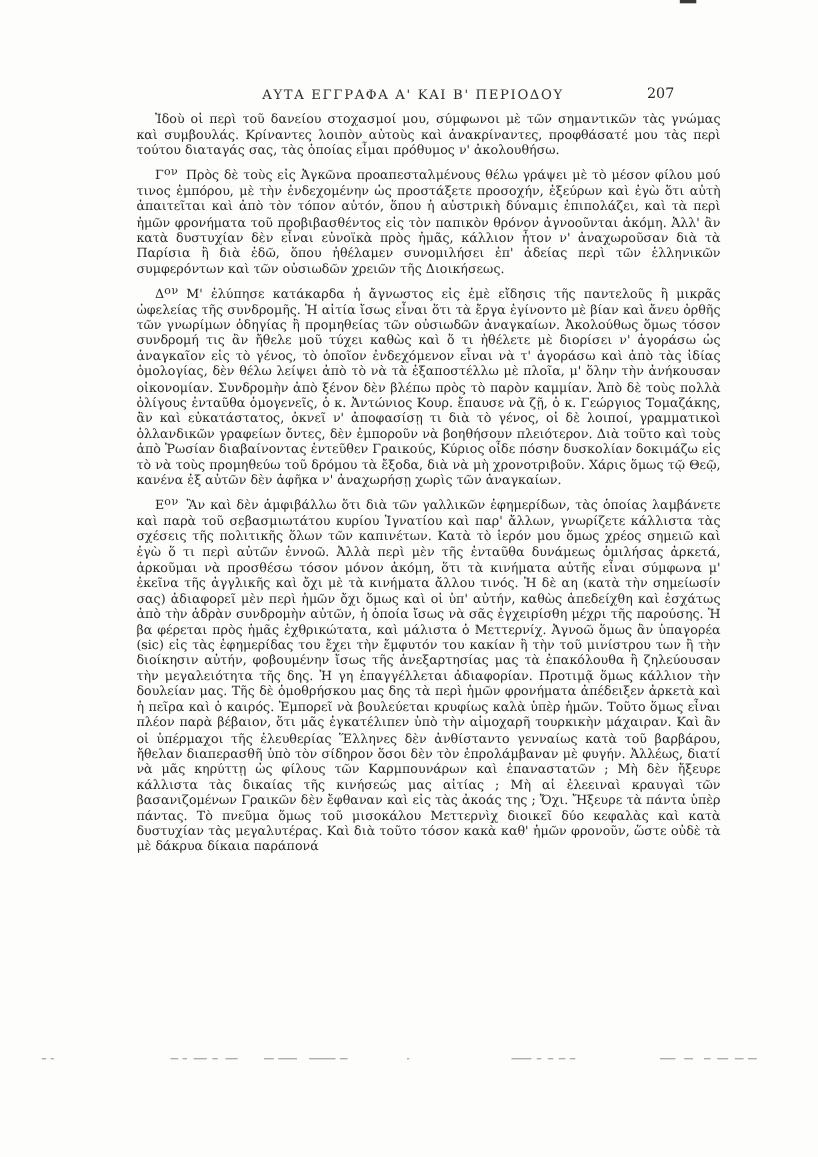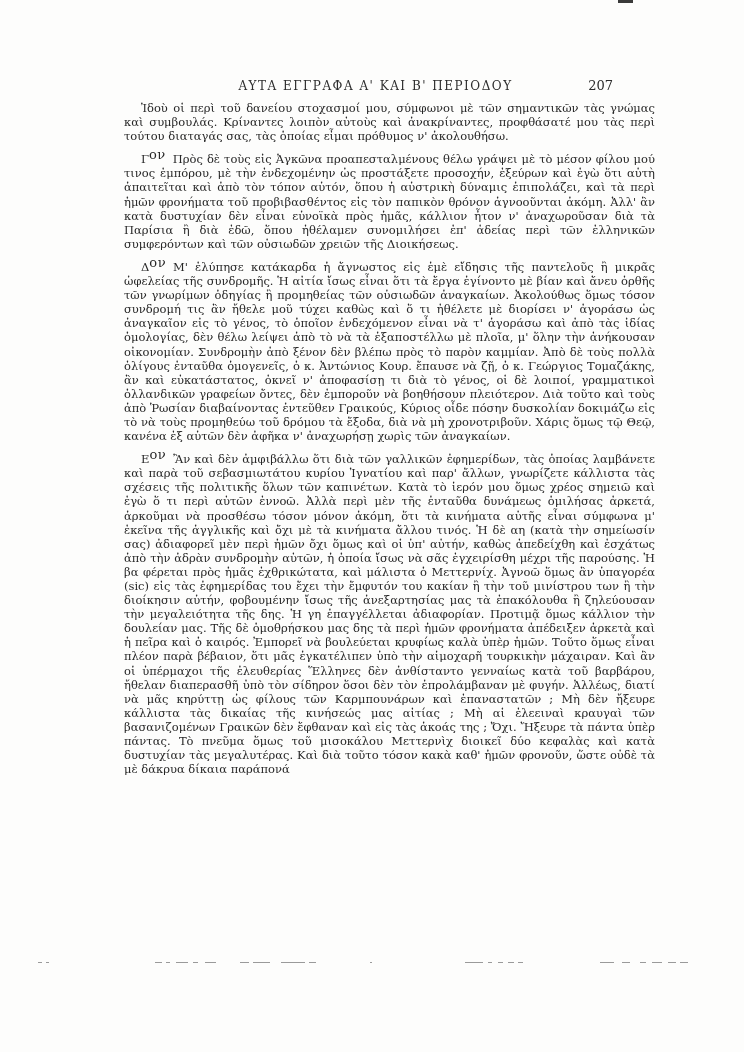--- a/index.html
+++ b/index.html
@@ -50,21 +50,21 @@
   }
   .para {
     margin: 0 0 9px 0;
     font-size: 11.5px;
     line-height: 14.1px;
     text-align: justify;
     text-indent: 17px;
     color: #272727;
   }
   .marker sup {
-    font-size: 13px;
+    font-size: 10px;
     line-height: 0;
     vertical-align: 4px;
     letter-spacing: 0.5px;
   }
   .para.with-marker .marker {
     margin-right: 7px;
   }
   
   .corner-mark {
     position: absolute;

